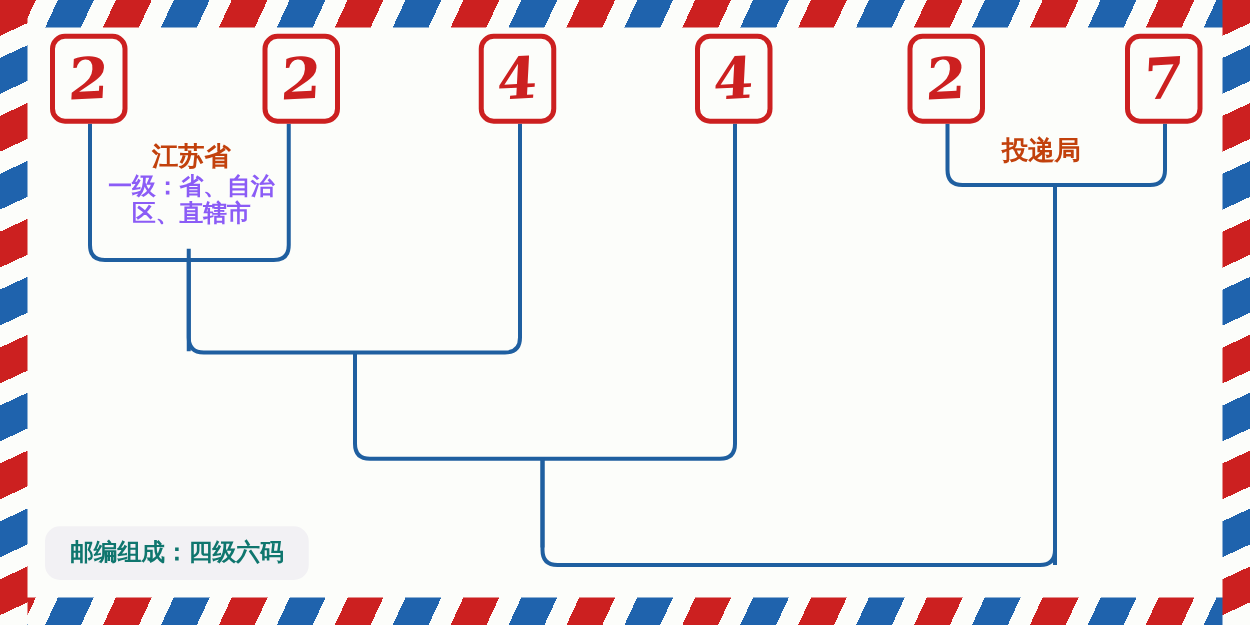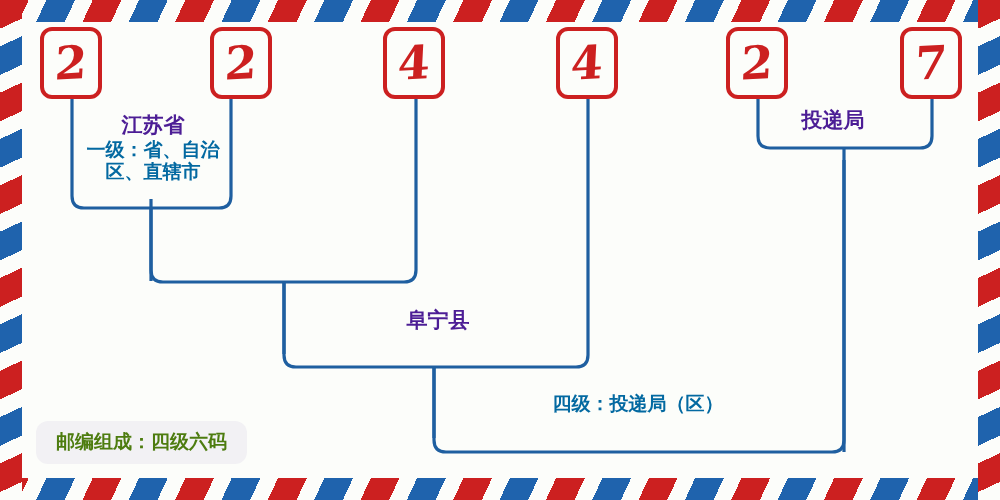--- a/index.html
+++ b/index.html
@@ -97,48 +97,48 @@
   
   .node-label {
     position: absolute;
     z-index: 15;
     text-align: center;
     line-height: 1.18;
   }
   .label-title {
     font-family: "DejaVu Serif", serif;
     font-weight: 700;
-    color: #4c1d95;
+    color: #c2410c;
     font-size: 21px;
     white-space: nowrap;
   }
   .label-sub {
     font-family: "DejaVu Sans", sans-serif;
     font-weight: 700;
-    color: #0369a1;
+    color: #8b5cf6;
     font-size: 19px;
   }
   .label-sub.wrap { white-space: normal; }
   .label-sub.nowrap { white-space: nowrap; }
 
   
   .legend-badge {
     position: absolute;
     left: 36px;
     top: 421px;
     z-index: 15;
     background: #f2f1f4;
     border-radius: 12px;
     padding: 8px 20px 9px 20px;
   }
   .legend-text {
     font-family: "DejaVu Serif", serif;
     font-weight: 700;
     font-size: 19px;
-    color: #4d7c0f;
+    color: #0f766e;
     white-space: nowrap;
   }
 </style>
 </head>
 <body>
 
 <div id="root">
 
   <div class="envelope-border">
     <div class="env-edge env-top"></div>
@@ -193,25 +193,23 @@
     </div>
   </div>
 
   <div class="node-label" style="left:78px; top:113px; width:150px;">
     <div class="label-title">江苏省</div>
     <div class="label-sub wrap">一级：省、自治区、直辖市</div>
   </div>
 
 
   <div class="node-label" style="left:288px; top:308px; width:300px;">
-    <div class="label-title">阜宁县</div>
   </div>
 
   <div class="node-label" style="left:438px; top:392px; width:400px;">
-    <div class="label-sub nowrap">四级：投递局（区）</div>
   </div>
 
   <div class="node-label" style="left:760px; top:108px; width:146px;">
     <div class="label-title">投递局</div>
   </div>
 
   <div class="legend-badge">
     <span class="legend-text">邮编组成：四级六码</span>
   </div>
 

